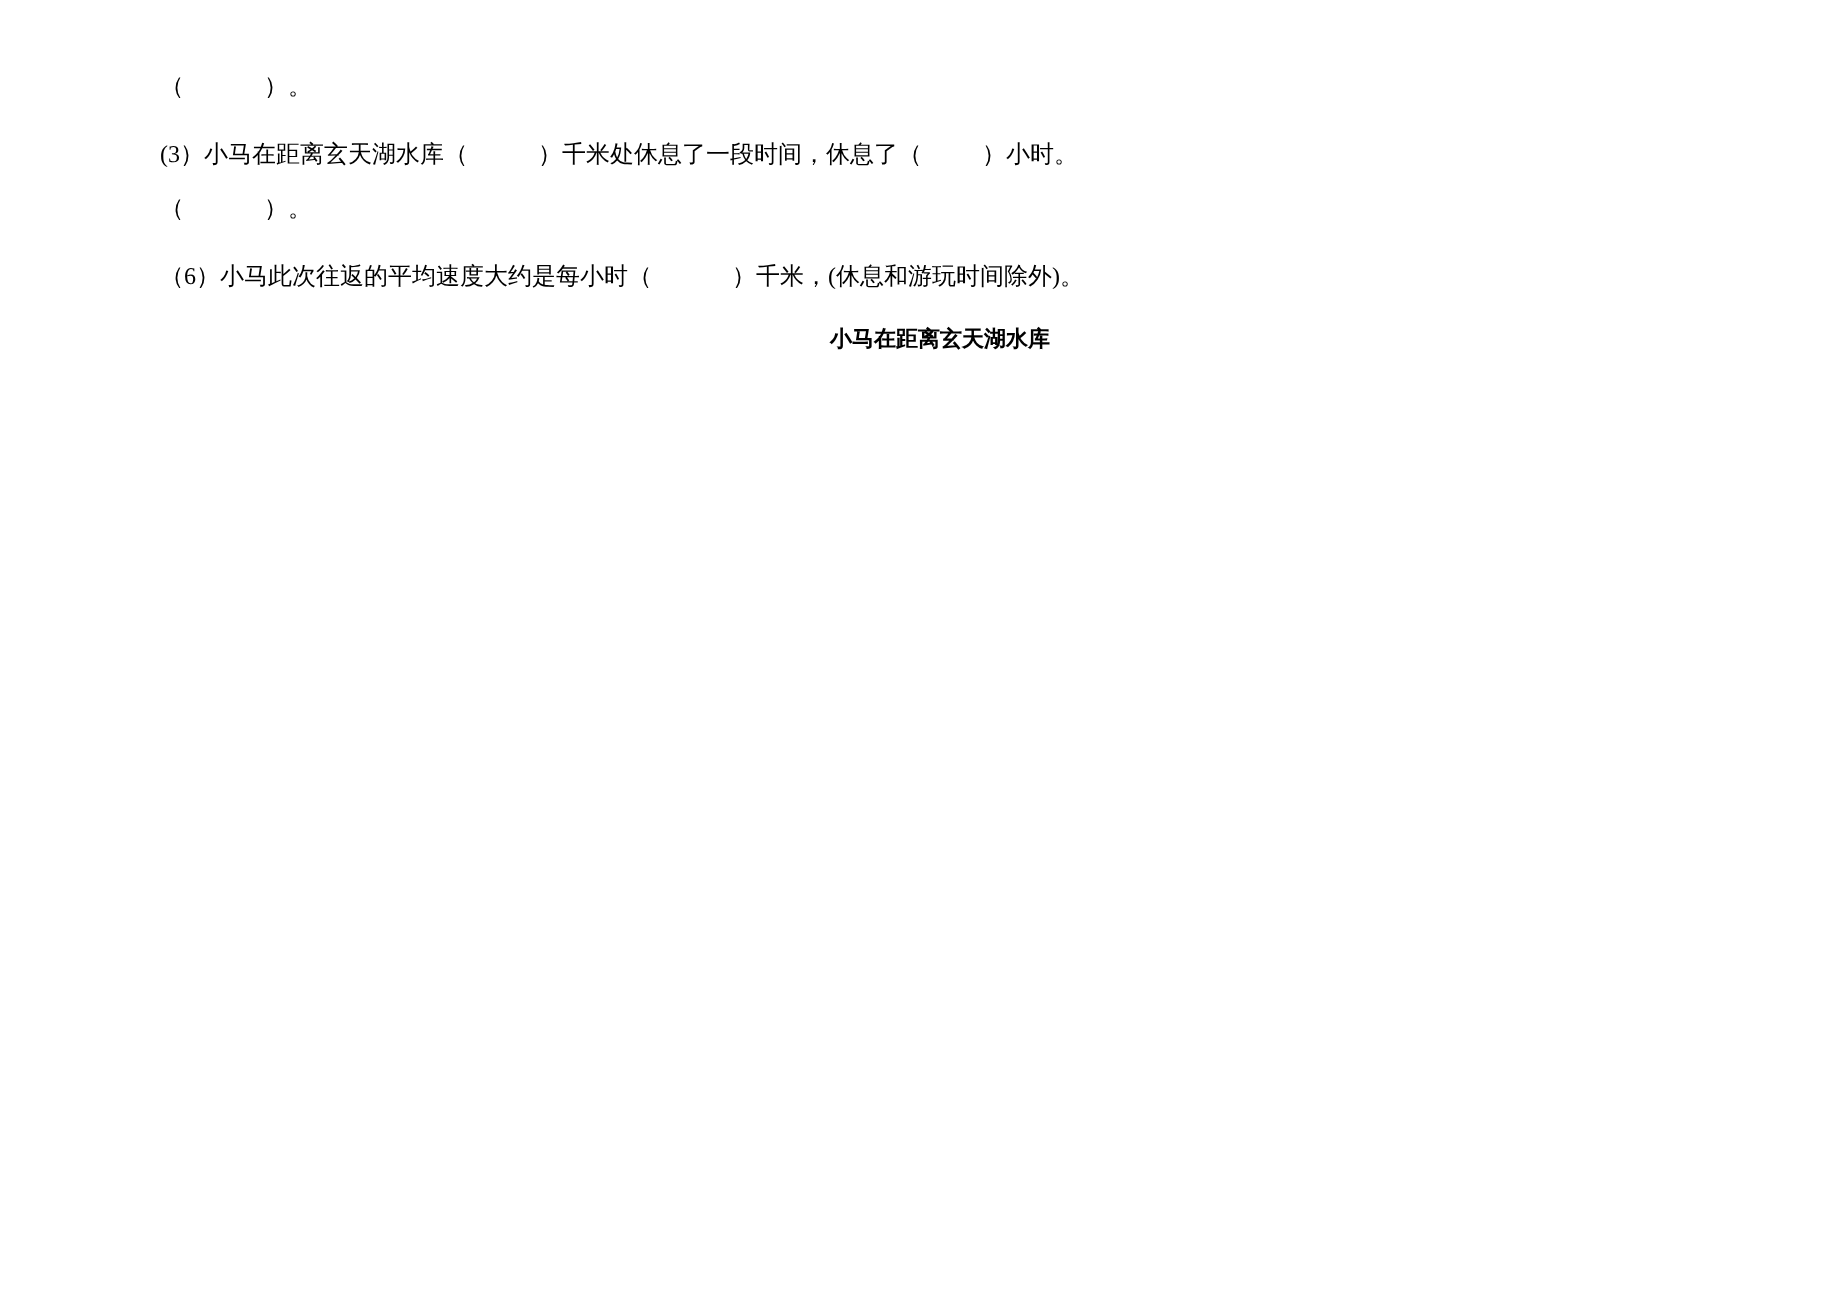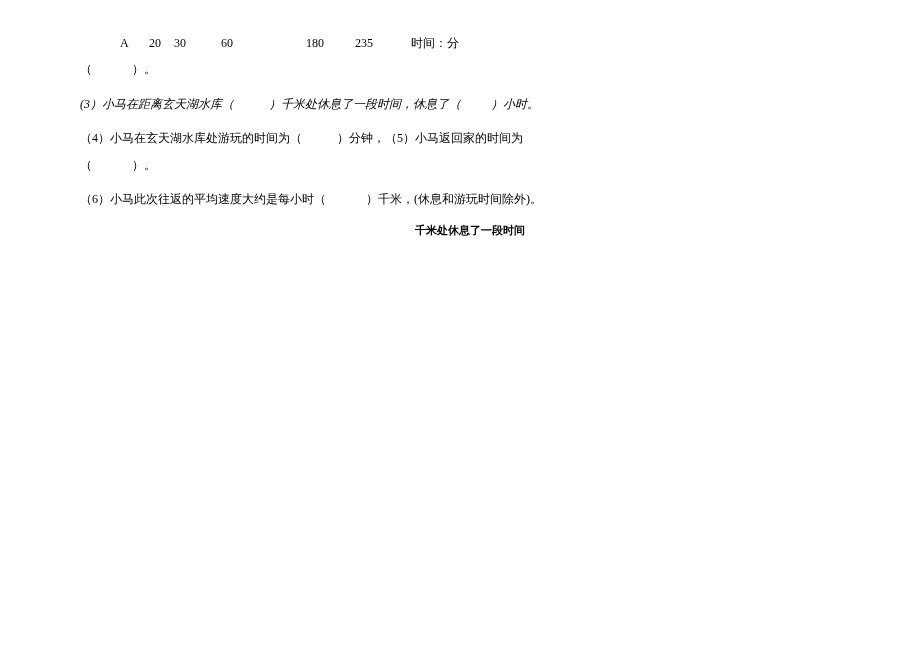--- a/index.html
+++ b/index.html
@@ -42,46 +42,34 @@
     }
     .para {
       margin: 0;
     }
   </style>
 </head>
 <body>
 
 <div class="content">
 
-  <p class="para line1">
-    <span class="gap1"></span><span>A</span>
-    <span class="gap2"></span><span>20</span>
-    <span class="gap3"></span><span>30</span>
-    <span class="gap4"></span><span>60</span>
-    <span class="gap5"></span><span>180</span>
-    <span class="gap6"></span><span>235</span>
-    <span class="gap7"></span><span>时间：分</span>
-  </p>
 
 
   <p class="para">
     <span>（</span><span class="blank blank-40"></span><span>）。</span>
   </p>
 
-  <p class="para" style="margin-top:8px;font-style:italic;">
+  <p class="para" style="margin-top:8px;">
     <span>(3）小马在距离玄天湖水库（</span><span class="blank blank-35"></span><span>）千米处休息了一段时间，休息了（</span><span class="blank blank-30"></span><span>）小时。</span>
   </p>
 
-  <p class="para" style="margin-top:8px;">
-    <span>（4）小马在玄天湖水库处游玩的时间为（</span><span class="blank blank-35"></span><span>）分钟，（5）小马返回家的时间为</span>
-  </p>
 
   <p class="para">
     <span>（</span><span class="blank blank-40"></span><span>）。</span>
   </p>
 
   <p class="para" style="margin-top:8px;font-family:Liberation Serif, serif;">
     <span>（6）小马此次往返的平均速度大约是每小时（</span><span class="blank blank-40"></span><span>）千米，(休息和游玩时间除外)。</span>
   </p>
 
-  <p class="footer">千米处休息了一段时间</p>
+  <p class="footer">小马在距离玄天湖水库</p>
 
 </div>
 
 </body></html>

